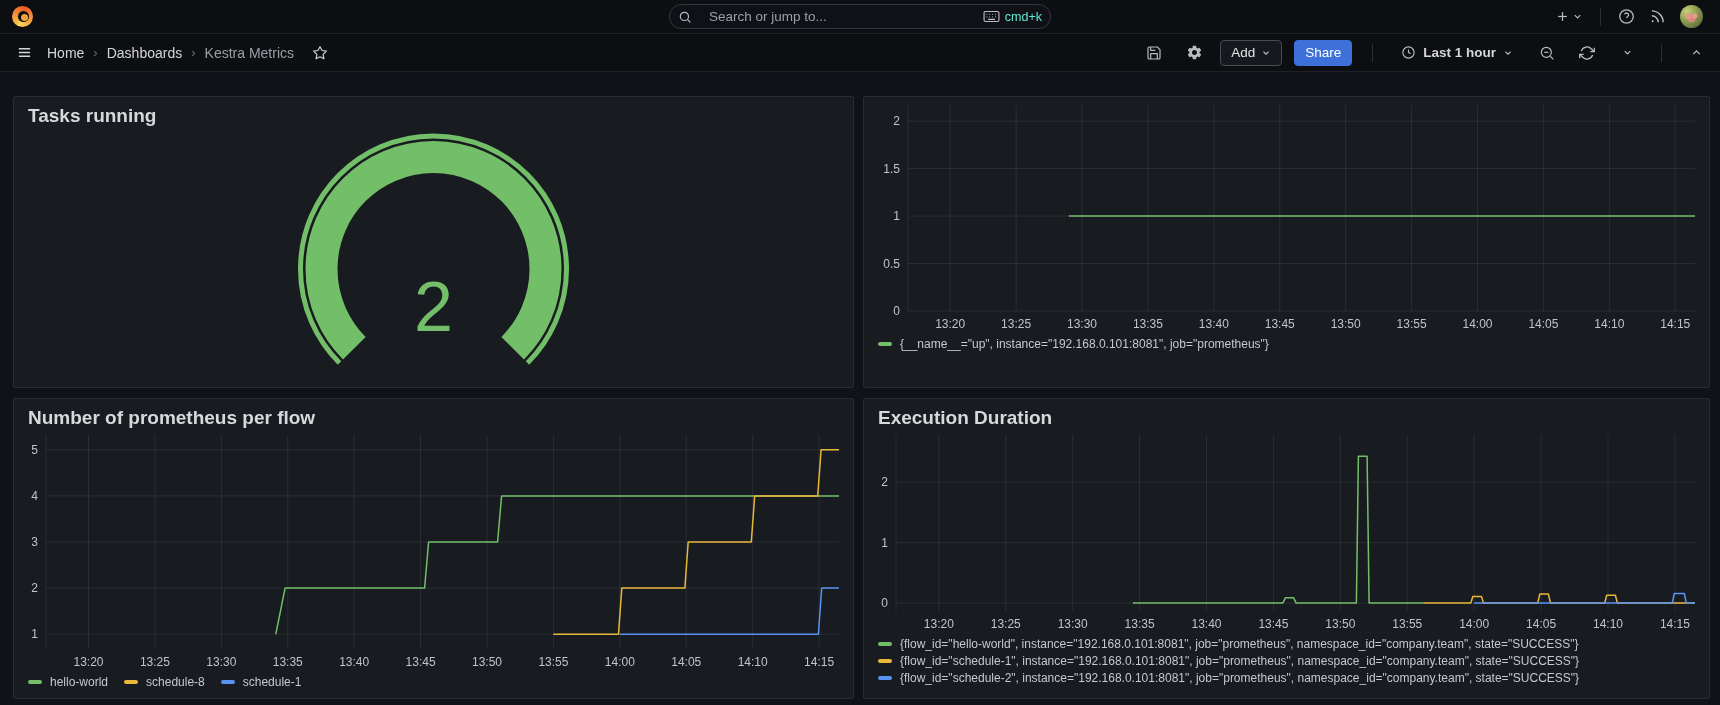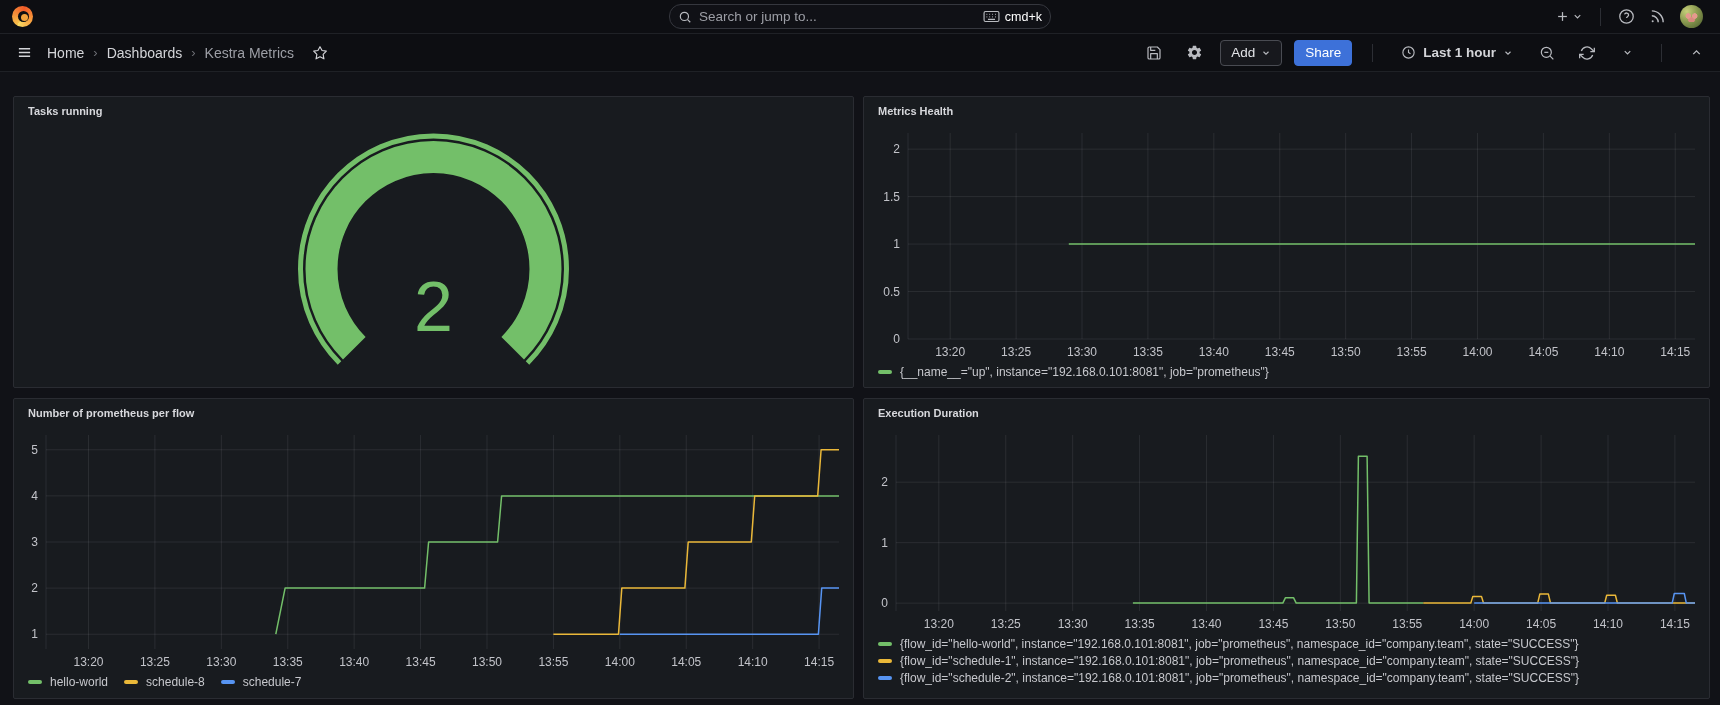--- a/index.html
+++ b/index.html
@@ -13,23 +13,23 @@
     display:flex; align-items:center; padding:0 12px; position:relative; }
   .logo { width:21px; height:21px; border-radius:50%;
     background:conic-gradient(from 210deg,#f8c24b,#f05a28 45%,#f8973a 70%,#fadc64);
     position:relative; overflow:hidden; }
   .logo::after { content:""; position:absolute; left:6px; top:5px; width:11px; height:11px;
     border-radius:50%; background:#0d0e12; }
   .logo::before { content:""; position:absolute; left:9px; top:8px; width:7px; height:7px;
     border-radius:50%; background:#f2a33c; z-index:2; }
   .searchbox { position:absolute; left:50%; transform:translateX(-50%); width:382px; height:25px;
     background:#101116; border:1px solid #35373e; border-radius:12px; display:flex;
-    align-items:center; padding:8px 8px; gap:7px; cursor:pointer; }
+    align-items:center; padding:8px 8px; gap:17px; cursor:pointer; }
   .searchbox .ph { color:#9d9fa6; font-size:13.5px; flex:1; }
-  .shortcut { display:flex; align-items:center; gap:5px; color:#ffffff; font-size:12.5px; }
+  .shortcut { display:flex; align-items:center; gap:5px; color:#5eead4; font-size:12.5px; }
   .nav-right { margin-left:auto; display:flex; align-items:center; gap:4px; }
   .navbtn { display:flex; align-items:center; gap:2px; padding:4px 5px; border-radius:4px; cursor:pointer; }
   .vdiv { width:1px; height:18px; background:#2c2e34; margin:0 8px; }
   .avatar { width:23px; height:23px; border-radius:50%; cursor:pointer;
     background:radial-gradient(circle at 30% 28%,#c7cf7a, #8a9a50 45%, #66773c 75%, #4d5c2e);
     position:relative; }
   .avatar::after { content:""; position:absolute; left:5px; top:7px; width:13px; height:10px;
     background:radial-gradient(circle at 25% 40%, #e59a8d 0 2.5px, transparent 3px),
                radial-gradient(circle at 75% 40%, #e59a8d 0 2.5px, transparent 3px),
                radial-gradient(circle at 50% 80%, #d98a7f 0 3px, transparent 3.5px); }
@@ -51,21 +51,21 @@
   .btn-outline { border:1px solid #494b52; background:#17181d; color:#e3e4e8; }
   .btn-primary { background:#3d71d9; color:#ffffff; border:1px solid #3d71d9; }
   .timepicker { height:26px; display:flex; align-items:center; gap:7px; padding:0 8px;
     border-radius:4px; cursor:pointer; color:#d4d5d9; font-size:13.5px; font-weight:700; }
 
   
   .dashboard { padding:24px 13px 0 13px; display:grid; grid-template-columns:841px 847px;
     grid-template-rows:292px 301px; gap:10px 9px; }
   .panel { background:#181b1f; border:1px solid #2a2c32; border-radius:2px; overflow:hidden;
     display:flex; flex-direction:column; }
-  .panel-title { height:28px; padding:8px 14px 0 14px; font-size:11px; font-weight:600;
+  .panel-title { height:28px; padding:8px 14px 0 14px; font-size:19px; font-weight:600;
     color:#d7d8dc; cursor:pointer; white-space:nowrap; }
   .legend { padding:2px 14px 6px 14px; font-size:12px; color:#c7c8cd; }
   .legend.row { display:flex; gap:16px; flex-wrap:wrap; }
   .legend.column { display:flex; flex-direction:column; gap:3px; }
   .legend-item { display:flex; align-items:center; gap:8px; cursor:pointer; white-space:nowrap; }
   .swatch { width:14px; height:4px; border-radius:2px; flex:none; }
   .gauge-wrap { flex:1; display:flex; align-items:center; justify-content:center; }
 </style>
 </head>
 <body>
@@ -227,21 +227,20 @@
     <div class="gauge-wrap">
       <svg width="839" height="262" viewBox="0 0 839 262">
         <path d="M 325.5 238.0 A 133 133 0 1 1 513.5 238.0" fill="none" stroke="#73bf69" stroke-width="5"></path>
         <path d="M 340.3 223.2 A 112 112 0 1 1 498.7 223.2" fill="none" stroke="#73bf69" stroke-width="32"></path>
         <text x="419.5" y="206" text-anchor="middle" font-size="70" font-weight="500" fill="#73bf69" font-family="Liberation Sans, sans-serif">2</text>
       </svg>
     </div>
   </div>
 
   <div class="panel">
-    <div class="panel-title">Metrics Health</div>
     <svg class="chart" width="845" height="238" viewBox="0 0 845 238">
         <line x1="44" y1="8" x2="44" y2="214" stroke="rgba(204,204,220,0.10)" stroke-width="1"></line>
         <line x1="86.18425460636516" y1="8" x2="86.18425460636516" y2="214" stroke="rgba(204,204,220,0.10)" stroke-width="1"></line>
         <text x="86.18425460636516" y="231" text-anchor="middle" font-size="12" fill="#c2c3c9" font-family="Liberation Sans, sans-serif">13:20</text>
         <line x1="152.09715242881072" y1="8" x2="152.09715242881072" y2="214" stroke="rgba(204,204,220,0.10)" stroke-width="1"></line>
         <text x="152.09715242881072" y="231" text-anchor="middle" font-size="12" fill="#c2c3c9" font-family="Liberation Sans, sans-serif">13:25</text>
         <line x1="218.01005025125627" y1="8" x2="218.01005025125627" y2="214" stroke="rgba(204,204,220,0.10)" stroke-width="1"></line>
         <text x="218.01005025125627" y="231" text-anchor="middle" font-size="12" fill="#c2c3c9" font-family="Liberation Sans, sans-serif">13:30</text>
         <line x1="283.92294807370183" y1="8" x2="283.92294807370183" y2="214" stroke="rgba(204,204,220,0.10)" stroke-width="1"></line>
         <text x="283.92294807370183" y="231" text-anchor="middle" font-size="12" fill="#c2c3c9" font-family="Liberation Sans, sans-serif">13:35</text>
@@ -327,21 +326,21 @@
         <span class="legend-item">
           <span class="swatch" style="background: rgb(115, 191, 105);"></span>
           <span>hello-world</span>
         </span>
         <span class="legend-item">
           <span class="swatch" style="background: rgb(234, 184, 57);"></span>
           <span>schedule-8</span>
         </span>
         <span class="legend-item">
           <span class="swatch" style="background: rgb(87, 148, 242);"></span>
-          <span>schedule-7</span>
+          <span>schedule-1</span>
         </span>
       </div>
   </div>
 
   <div class="panel">
     <div class="panel-title">Execution Duration</div>
     <svg class="chart" width="845" height="208" viewBox="0 0 845 208">
         <line x1="32" y1="8" x2="32" y2="184" stroke="rgba(204,204,220,0.10)" stroke-width="1"></line>
         <line x1="74.82747068676716" y1="8" x2="74.82747068676716" y2="184" stroke="rgba(204,204,220,0.10)" stroke-width="1"></line>
         <text x="74.82747068676716" y="201" text-anchor="middle" font-size="12" fill="#c2c3c9" font-family="Liberation Sans, sans-serif">13:20</text>

